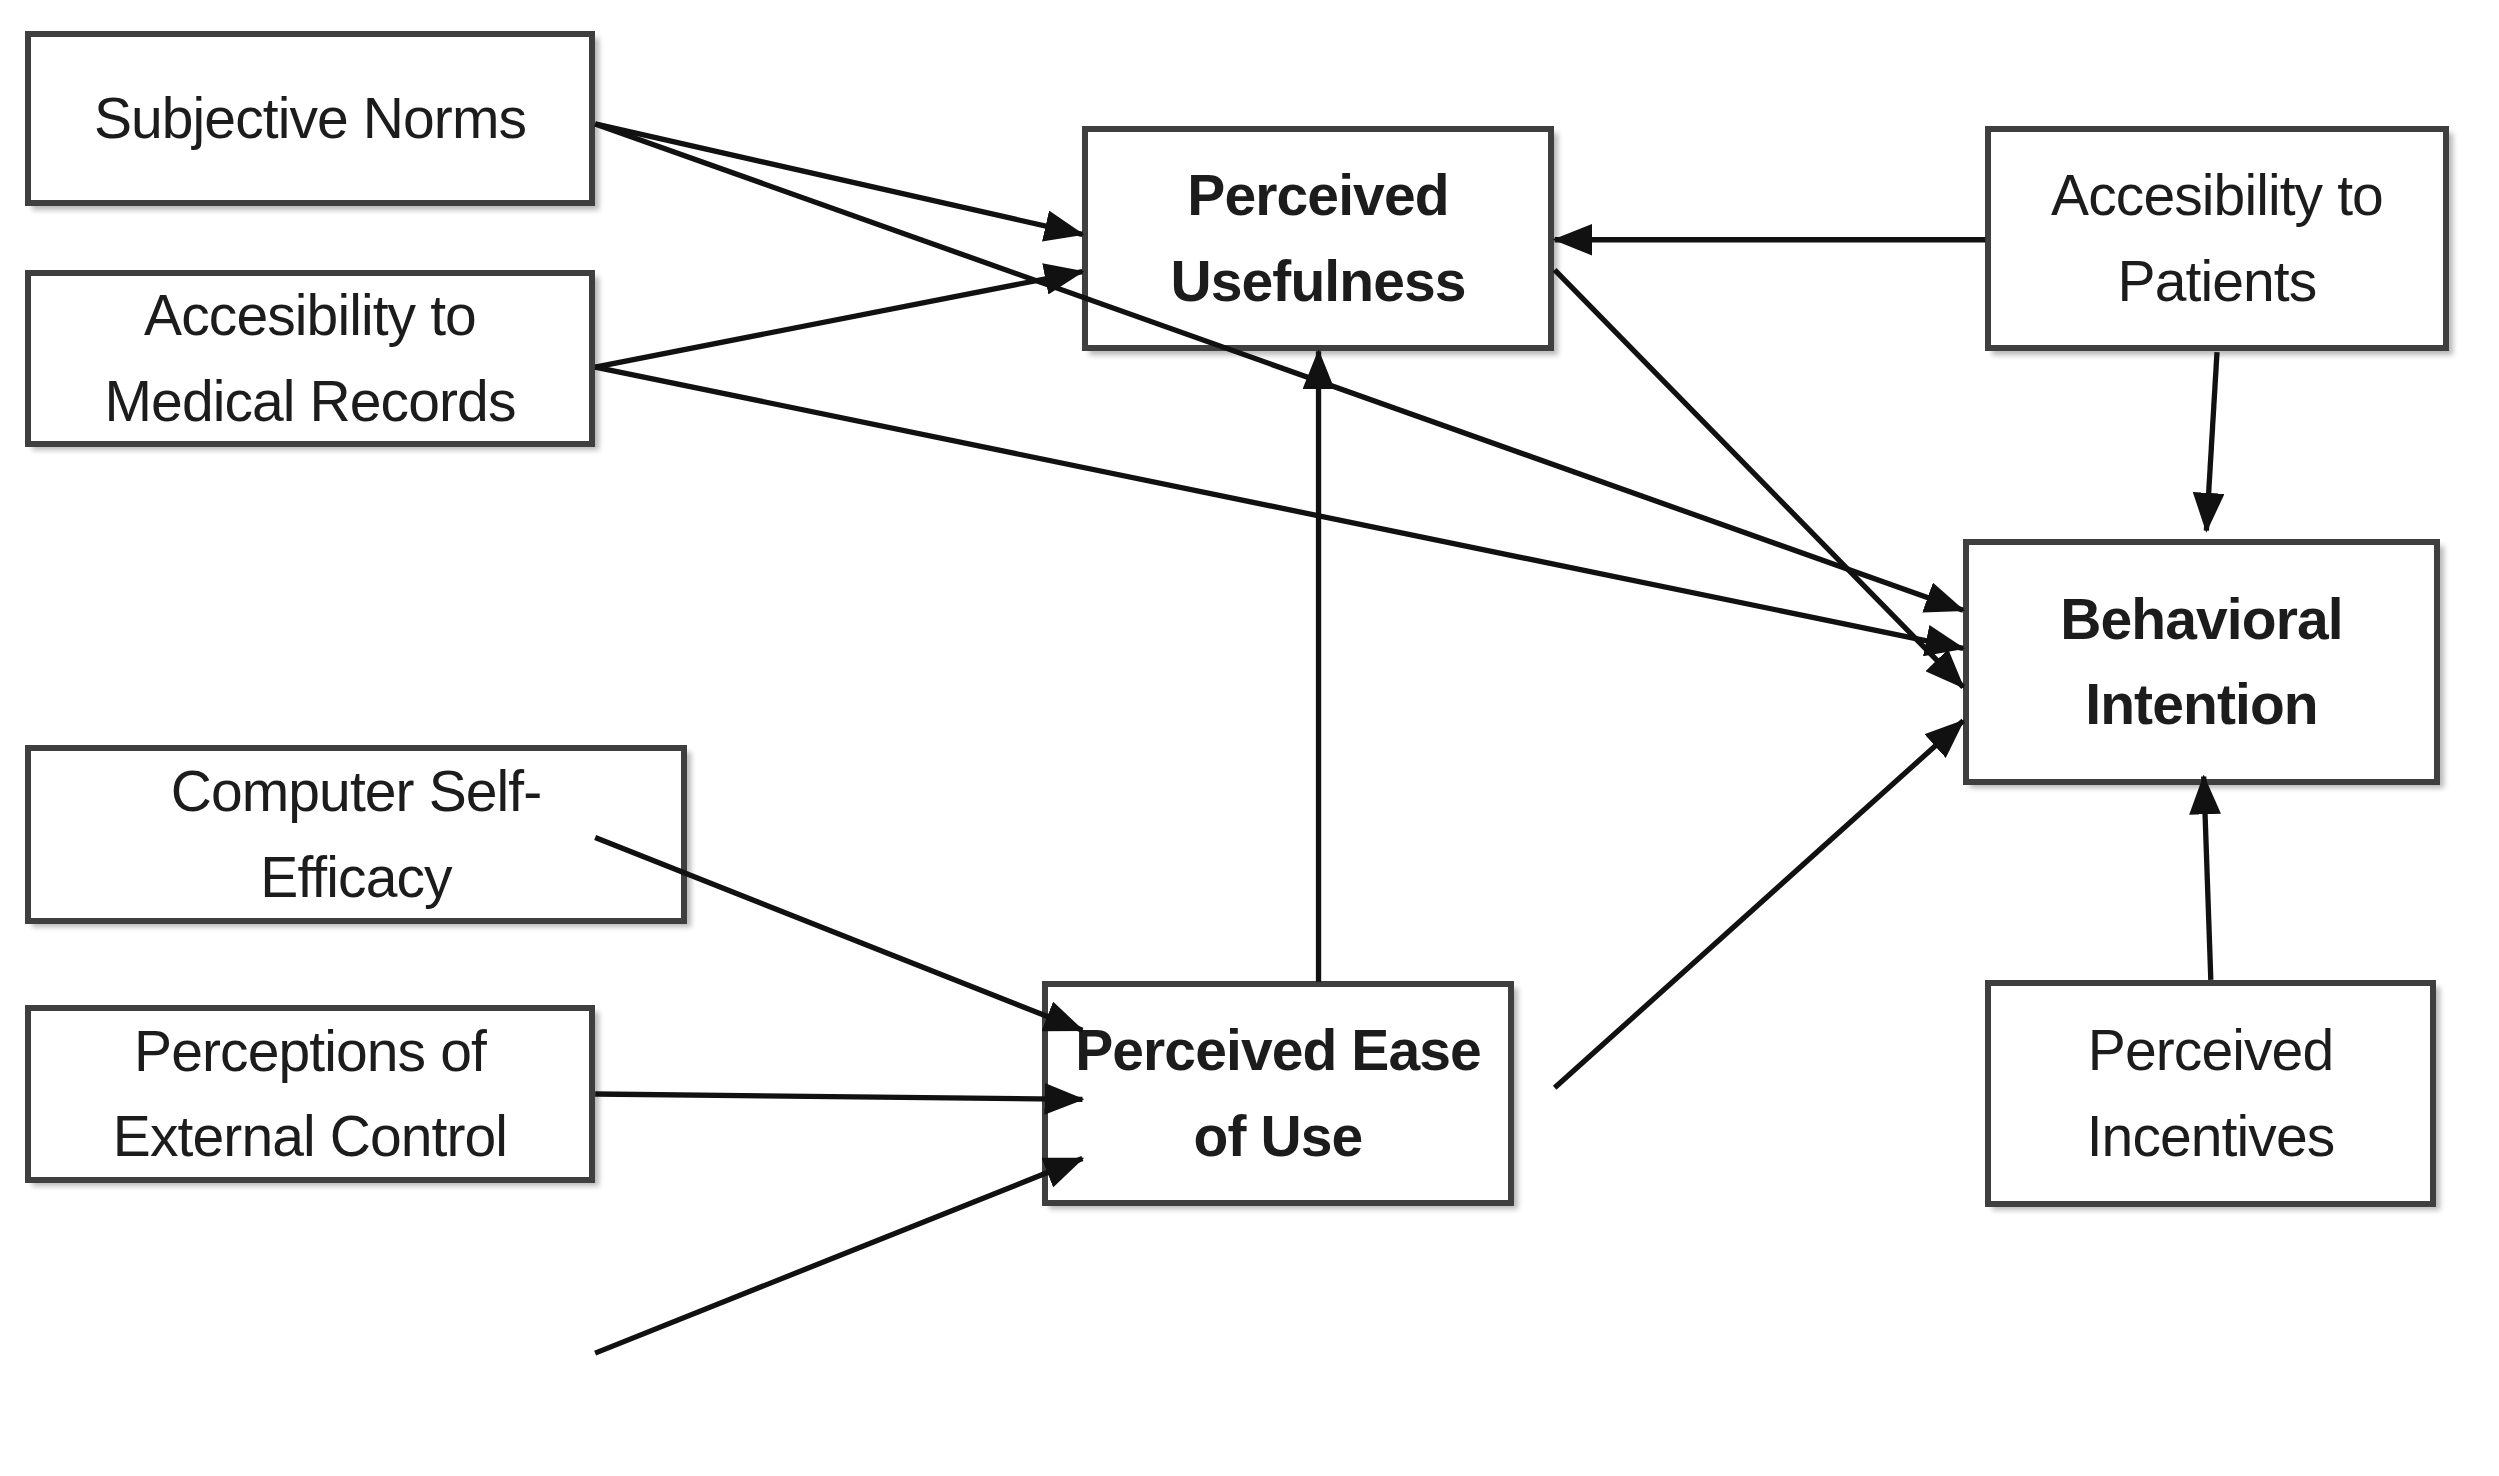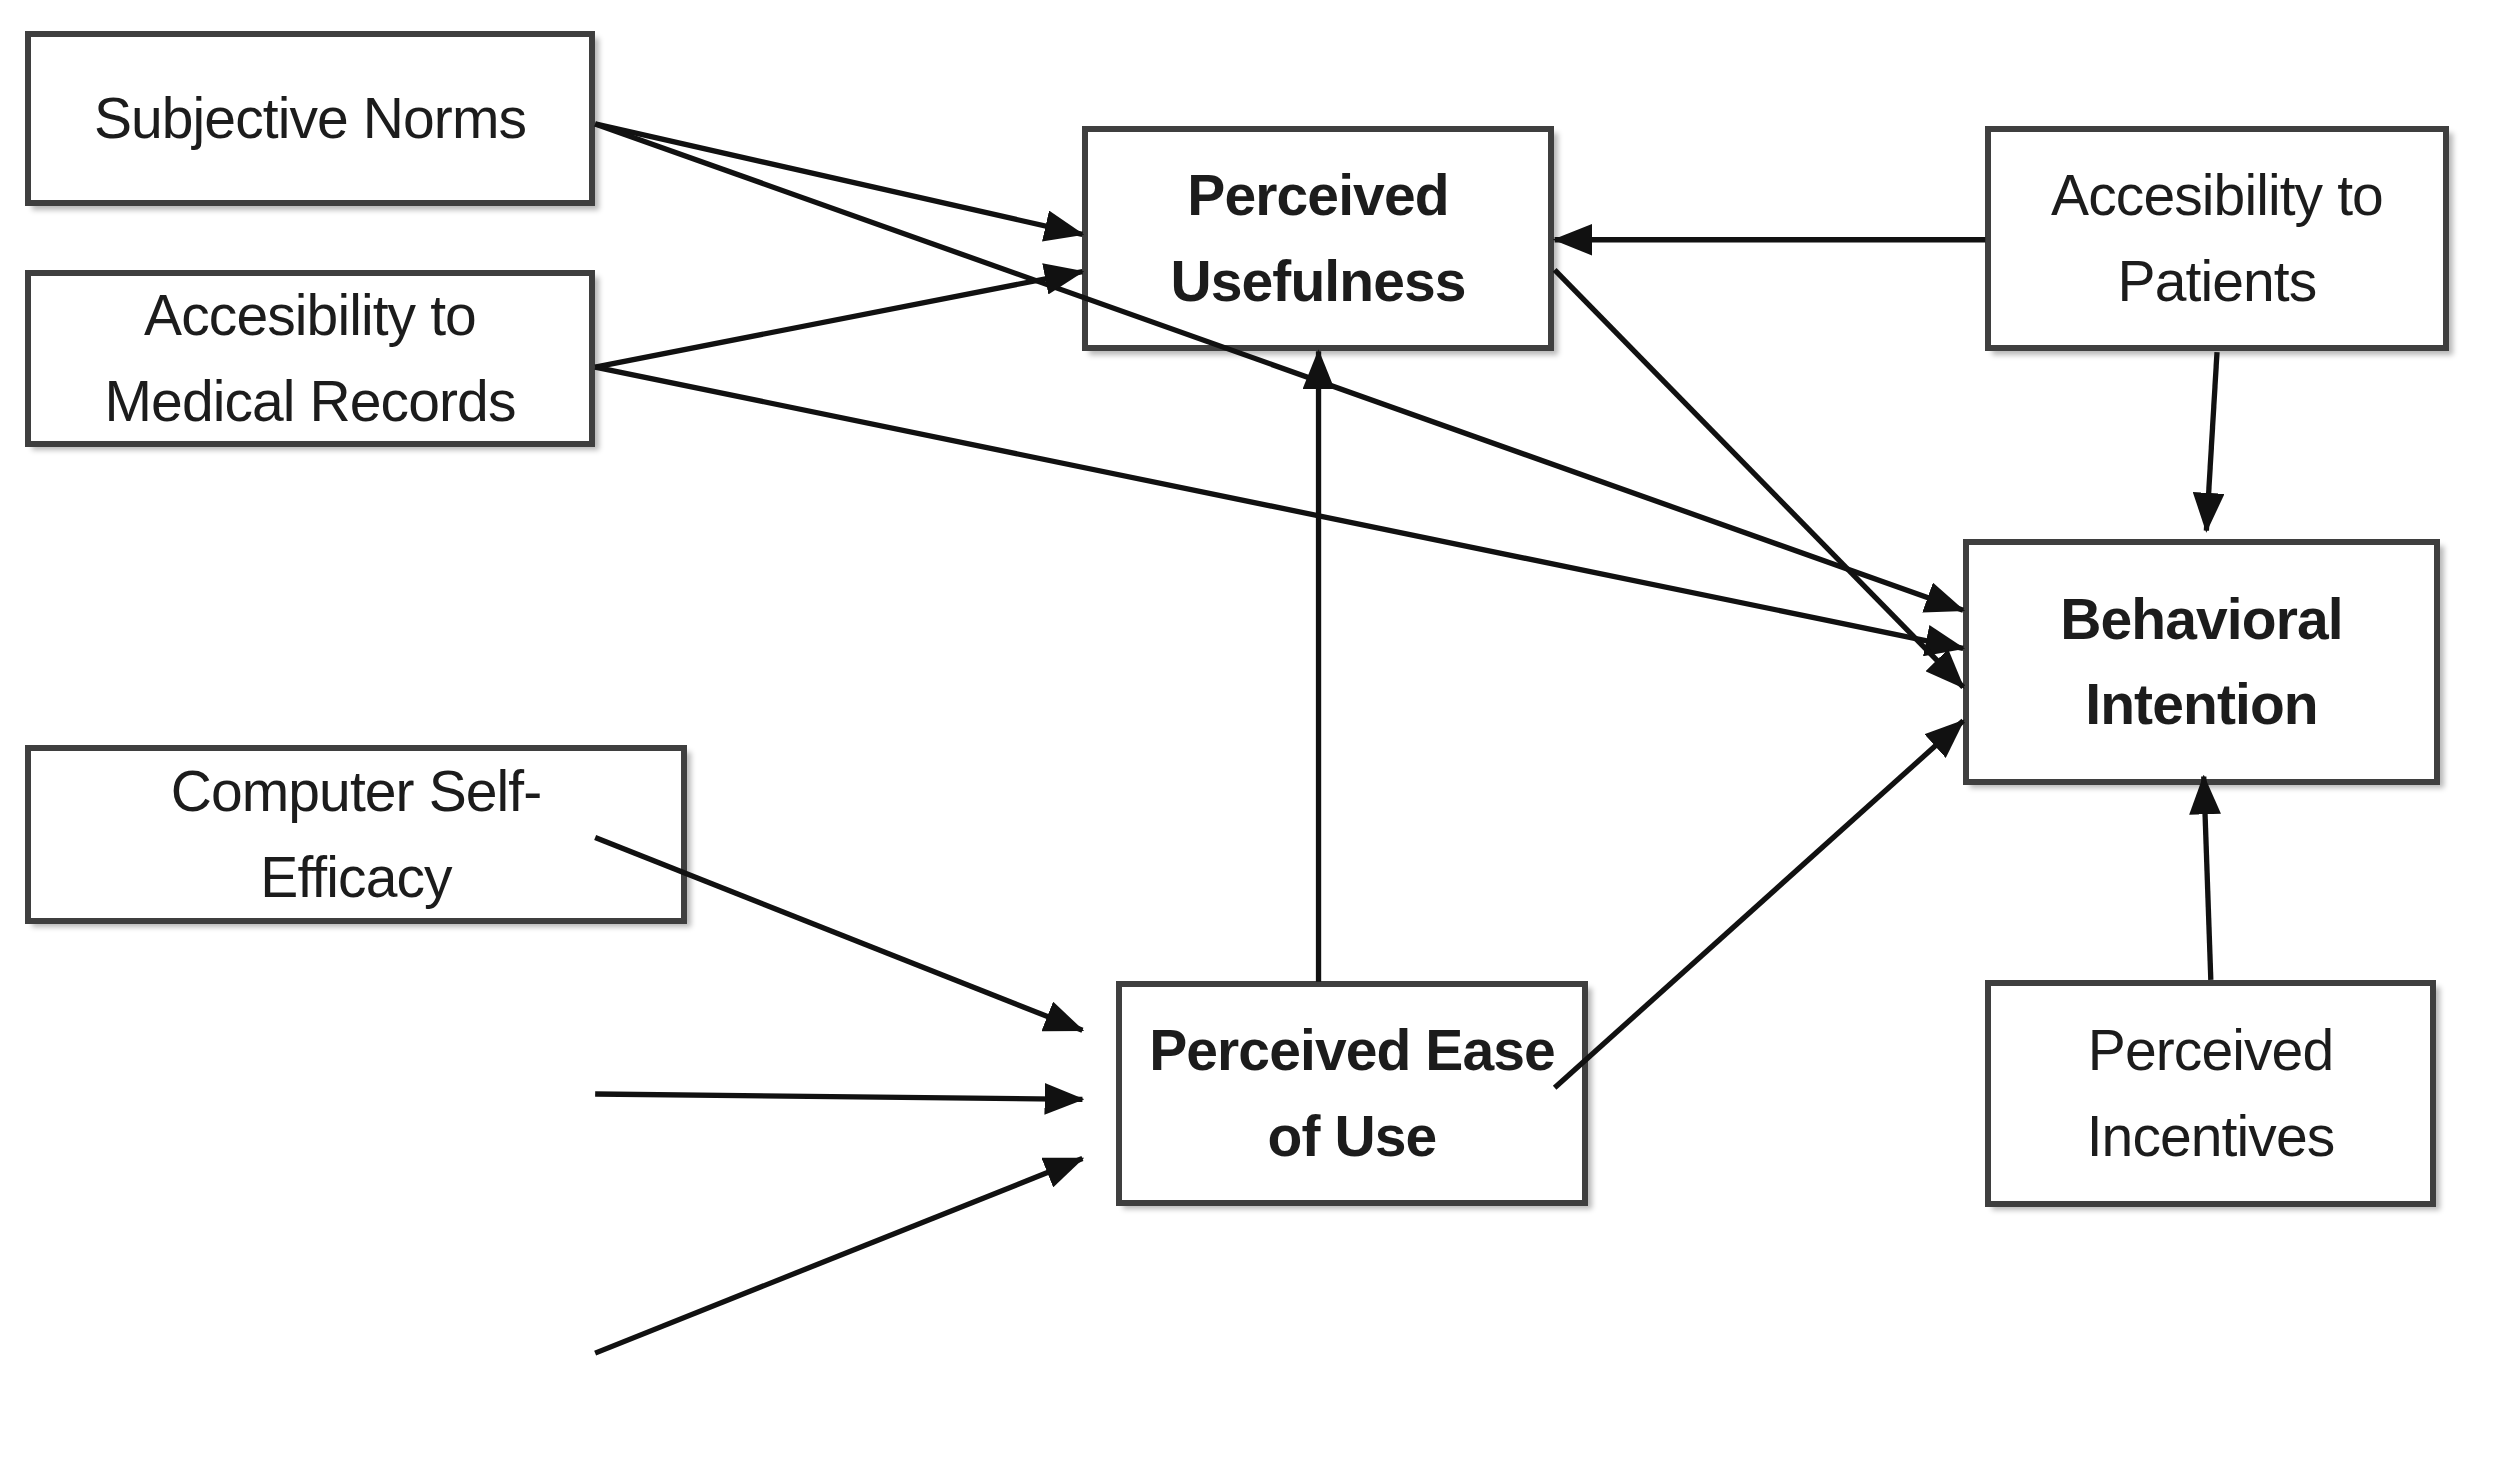--- a/index.html
+++ b/index.html
@@ -64,28 +64,32 @@
   <div class="node" style="left: 25px; top: 270px; width: 570px; height: 177px;">
     <div class="node-label">Accesibility to
 Medical Records</div>
   </div>
 
   <div class="node" style="left: 25px; top: 745px; width: 662px; height: 179px;">
     <div class="node-label">Computer Self-
 Efficacy</div>
   </div>
 
+  <div class="node" style="left: 25px; top: 1005px; width: 570px; height: 178px;">
+    <div class="node-label">Perceptions of
+External Control</div>
+  </div>
 
 
   <div class="node bold" style="left: 1082px; top: 126px; width: 472px; height: 225px;">
     <div class="node-label">Perceived
 Usefulness</div>
   </div>
 
-  <div class="node bold" style="left: 1116px; top: 981px; width: 472px; height: 225px;">
+  <div class="node bold" style="left: 1042px; top: 981px; width: 472px; height: 225px;">
     <div class="node-label">Perceived Ease
 of Use</div>
   </div>
 
   <div class="node" style="left: 1985px; top: 126px; width: 464px; height: 225px;">
     <div class="node-label">Accesibility to
 Patients</div>
   </div>
 
   <div class="node bold" style="left: 1963px; top: 531px; width: 477px; height: 246px; margin-top: 8px;">

